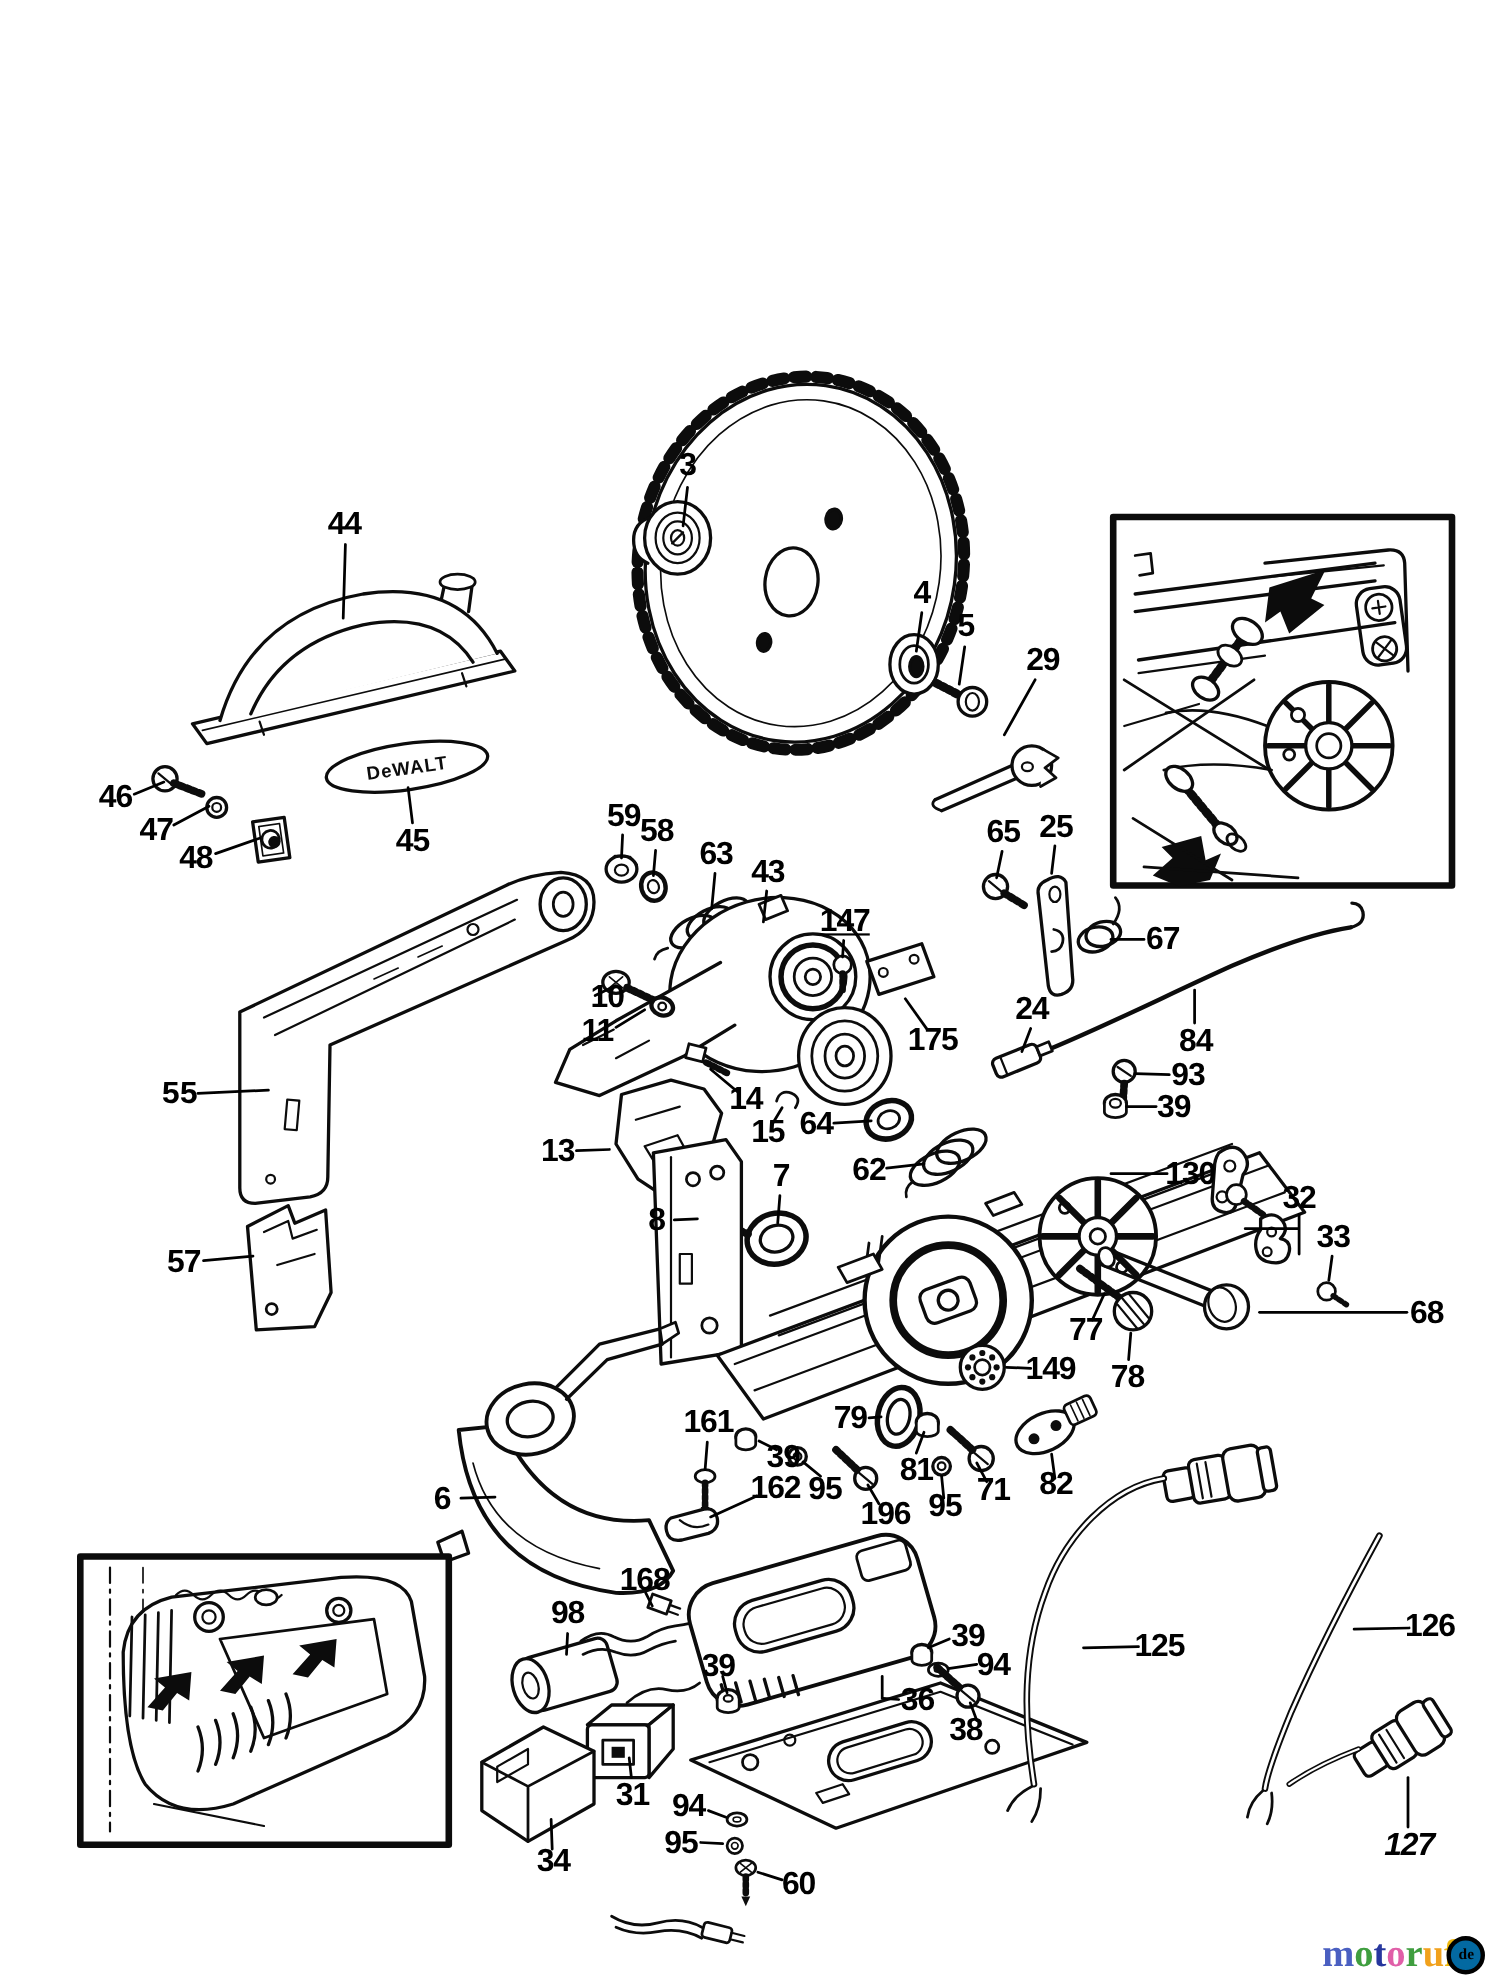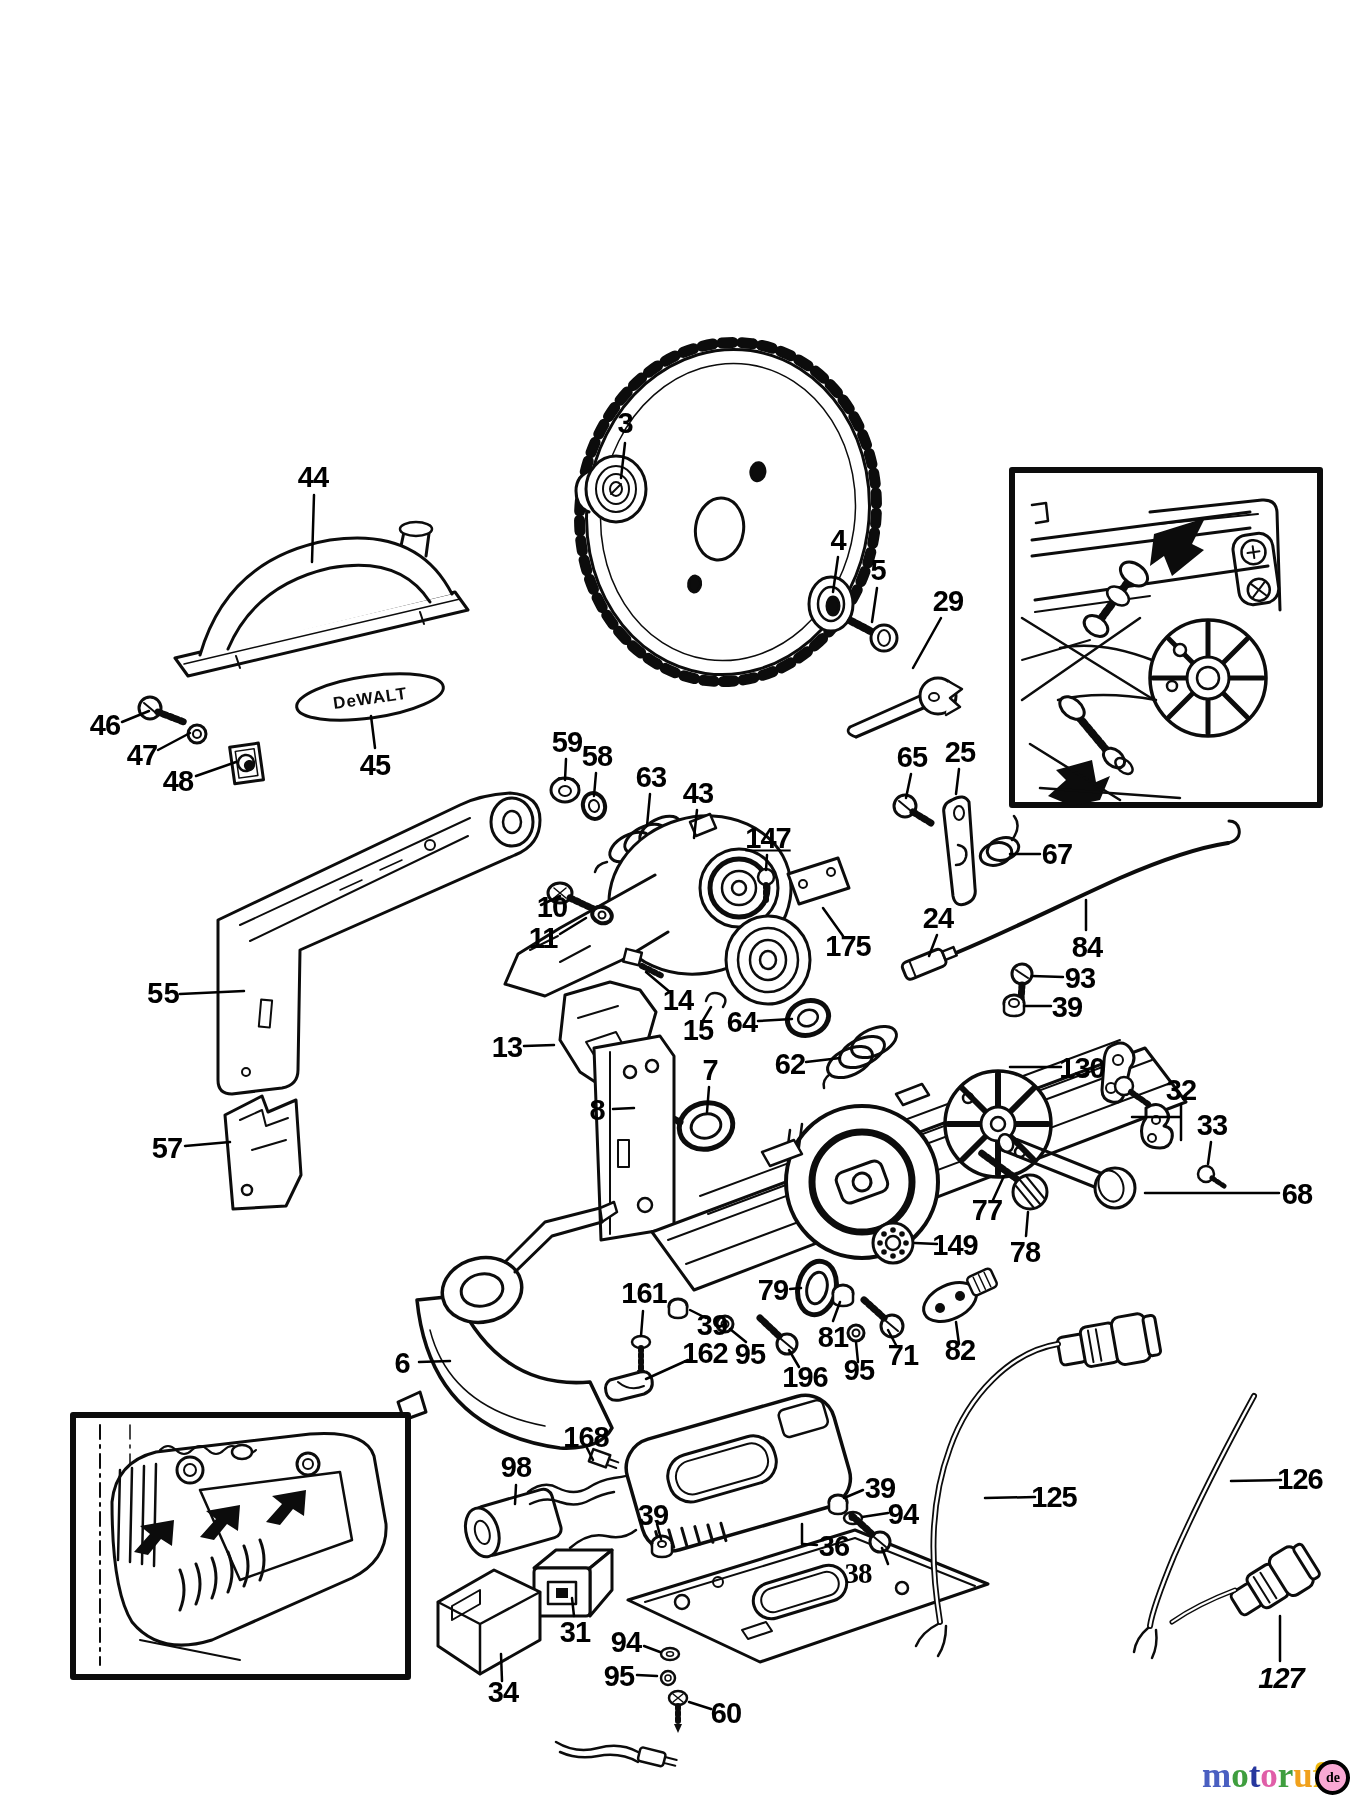--- a/index.html
+++ b/index.html
@@ -5,21 +5,21 @@
   html,body{margin:0;padding:0;background:#fff;}
   .canvas{position:relative;width:1369px;height:1800px;background:#ffffff;overflow:hidden;
           font-family:"Liberation Sans",sans-serif;}
   svg.art{position:absolute;left:0;top:0;}
   .part-label{position:absolute;transform:translate(-50%,-50%);font-weight:bold;
               font-size:29px;line-height:1;color:#000;letter-spacing:-1px;white-space:nowrap;}
   .watermark{position:absolute;left:1202px;top:1756px;display:flex;align-items:center;
              font-family:"Liberation Serif",serif;font-weight:bold;font-size:35px;line-height:1;}
   .wm-letter{display:inline-block;}
   .wm-circle{flex:0 0 auto;width:27px;height:27px;border:4px solid #000;border-radius:50%;
-             background:#f9a8d4;color:#000;font-size:14px;display:flex;align-items:center;
+             background:#0369a1;color:#000;font-size:14px;display:flex;align-items:center;
              justify-content:center;margin-left:-9px;margin-top:4px;}
 </style>
 </head>
 <body>
 
 <div class="canvas">
 
 <svg class="art" width="1369" height="1800" viewBox="0 0 1369 1800">
 <g fill="none" stroke="#0c0c0c" stroke-width="3" stroke-linecap="round" stroke-linejoin="round">
 
@@ -615,21 +615,21 @@
       <div class="part-label" style="left: 960px; top: 1350px;">82</div>
       <div class="part-label" style="left: 859px; top: 1370px;">95</div>
       <div class="part-label" style="left: 805px; top: 1377px;">196</div>
       <div class="part-label" style="left: 402px; top: 1363px;">6</div>
       <div class="part-label" style="left: 586px; top: 1437px;">168</div>
       <div class="part-label" style="left: 516px; top: 1467px;">98</div>
       <div class="part-label" style="left: 653px; top: 1515px;">39</div>
       <div class="part-label" style="left: 880px; top: 1488px;">39</div>
       <div class="part-label" style="left: 903px; top: 1514px;">94</div>
       <div class="part-label" style="left: 834px; top: 1546px;">36</div>
-      <div class="part-label" style="left: 858px; top: 1573px; font-family: Liberation Serif, serif;">38</div>
+      <div class="part-label" style="left: 878px; top: 1573px;">38</div>
       <div class="part-label" style="left: 1054px; top: 1497px;">125</div>
       <div class="part-label" style="left: 1300px; top: 1479px;">126</div>
       <div class="part-label" style="left: 575px; top: 1632px;">31</div>
       <div class="part-label" style="left: 626px; top: 1642px;">94</div>
       <div class="part-label" style="left: 619px; top: 1676px;">95</div>
       <div class="part-label" style="left: 503px; top: 1692px;">34</div>
       <div class="part-label" style="left: 726px; top: 1713px;">60</div>
       <div class="part-label" style="left: 1281px; top: 1678px; font-style: italic;">127</div>
     </div>
 

